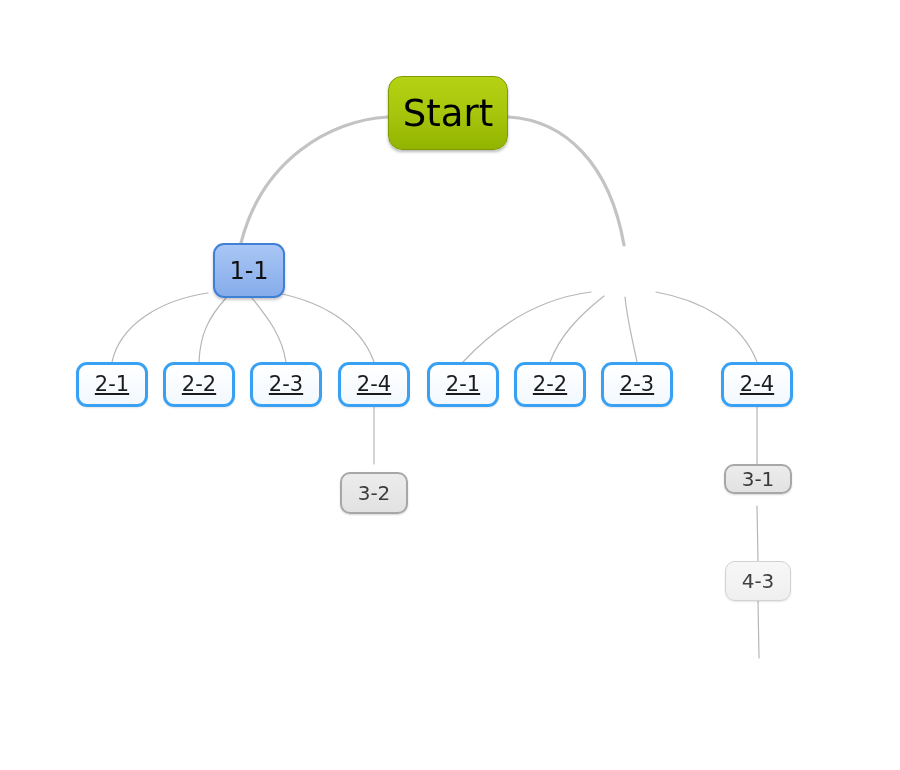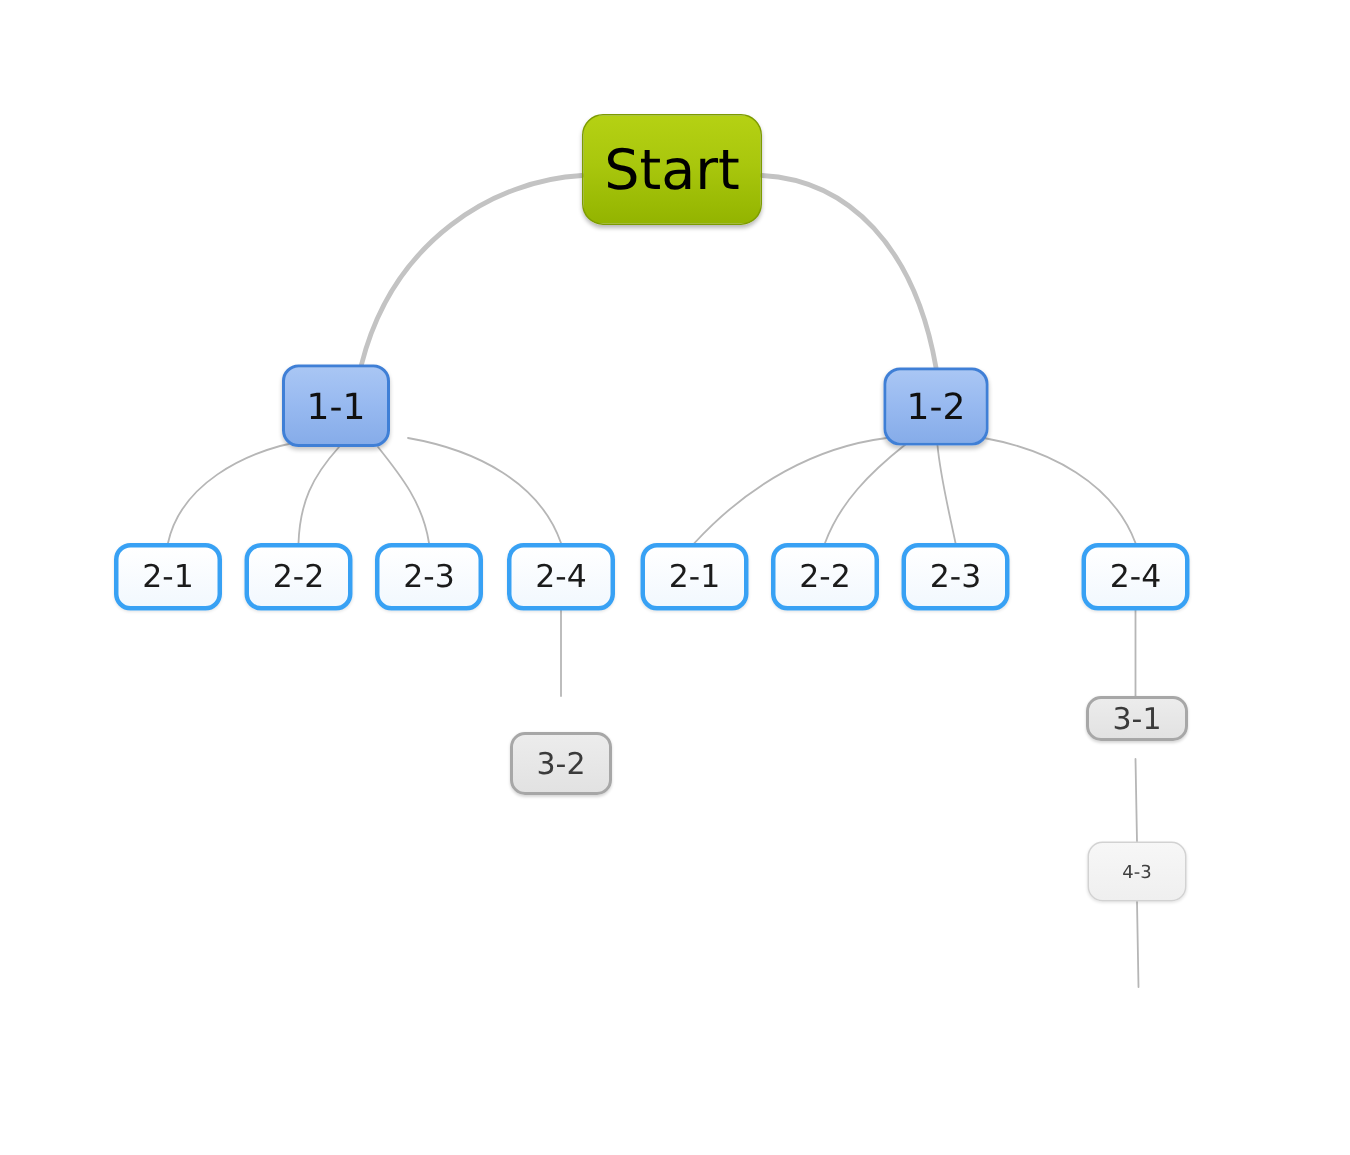--- a/index.html
+++ b/index.html
@@ -66,20 +66,21 @@
   
   .n-l2 {
     border-radius: 11px;
     border: 3px solid #38a1f4;
     background: linear-gradient(to bottom, #ffffff 0%, #f2f8fe 100%);
     box-shadow: 0 1px 2px rgba(0,0,0,0.10);
   }
   .n-l2 .node-label {
     font-size: 21px;
     color: #1b1b1b;
+    text-decoration: underline;
   }
 
   
   .n-l3 {
     border-radius: 10px;
     border: 2px solid #a7a7a7;
     background: linear-gradient(to bottom, #ececec 0%, #e2e2e2 100%);
     box-shadow: 0 1px 2px rgba(0,0,0,0.16);
   }
   .n-l3 .node-label {
@@ -88,21 +89,21 @@
   }
 
   
   .n-l4 {
     border-radius: 10px;
     border: 1px solid #d2d2d2;
     background: linear-gradient(to bottom, #f7f7f7 0%, #efefef 100%);
     box-shadow: 0 1px 2px rgba(0,0,0,0.10);
   }
   .n-l4 .node-label {
-    font-size: 12px;
+    font-size: 20px;
     color: #3f3f3f;
   }
 
   
   .n-end {
     border-radius: 18px;
     border: 1px solid #cfcfcf;
     background: linear-gradient(to bottom, #fbfbfb 0%, #f3f3f3 100%);
     box-shadow: 0 1px 2px rgba(0,0,0,0.10);
   }
@@ -138,25 +139,22 @@
       <path d="M 757,407 L 757,464"></path>
       <path d="M 757,506 L 758,561"></path>
       <path d="M 758,601 L 759,658"></path>
     </g>
   </svg>
 
   <div class="node n-start" style="left:388px; top:76px; width:120px; height:74px;">
     <span class="node-label">Start</span>
   </div>
 
-  <div class="node n-l1" style="left:188px; top:243px; width:72px; height:55px;">
+  <div class="node n-l1" style="left:213px; top:243px; width:72px; height:55px;">
     <span class="node-label">1-1</span>
-  </div>
-  <div class="node n-l1" style="left:589px; top:245px; width:70px; height:52px;">
-    <span class="node-label">1-2</span>
   </div>
 
   <div class="node n-l2" style="left:76px; top:362px; width:72px; height:45px;">
     <span class="node-label">2-1</span>
   </div>
   <div class="node n-l2" style="left:163px; top:362px; width:72px; height:45px;">
     <span class="node-label">2-2</span>
   </div>
   <div class="node n-l2" style="left:250px; top:362px; width:72px; height:45px;">
     <span class="node-label">2-3</span>
@@ -171,21 +169,21 @@
   <div class="node n-l2" style="left:514px; top:362px; width:72px; height:45px;">
     <span class="node-label">2-2</span>
   </div>
   <div class="node n-l2" style="left:601px; top:362px; width:72px; height:45px;">
     <span class="node-label">2-3</span>
   </div>
   <div class="node n-l2" style="left:721px; top:362px; width:72px; height:45px;">
     <span class="node-label">2-4</span>
   </div>
 
-  <div class="node n-l3" style="left:340px; top:488px; width:68px; height:42px;">
+  <div class="node n-l3" style="left:340px; top:472px; width:68px; height:42px;">
     <span class="node-label">3-2</span>
   </div>
   <div class="node n-l3" style="left:724px; top:464px; width:68px; height:30px;">
     <span class="node-label">3-1</span>
   </div>
   <div class="node n-l4" style="left:725px; top:561px; width:66px; height:40px;">
     <span class="node-label">4-3</span>
   </div>
 
 

